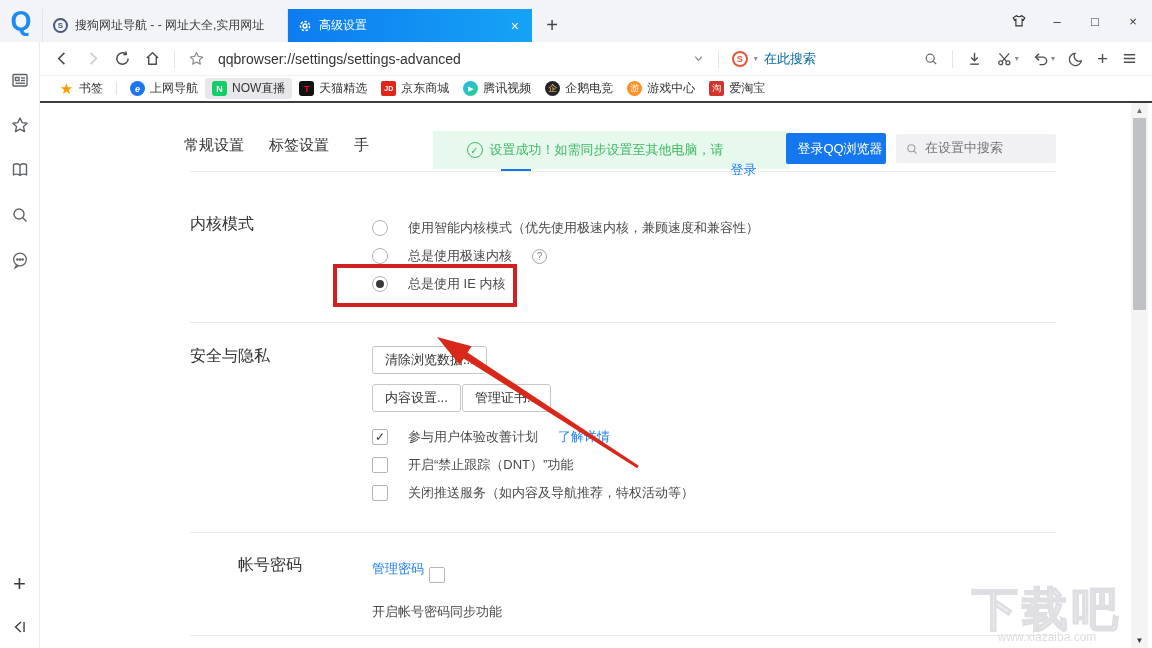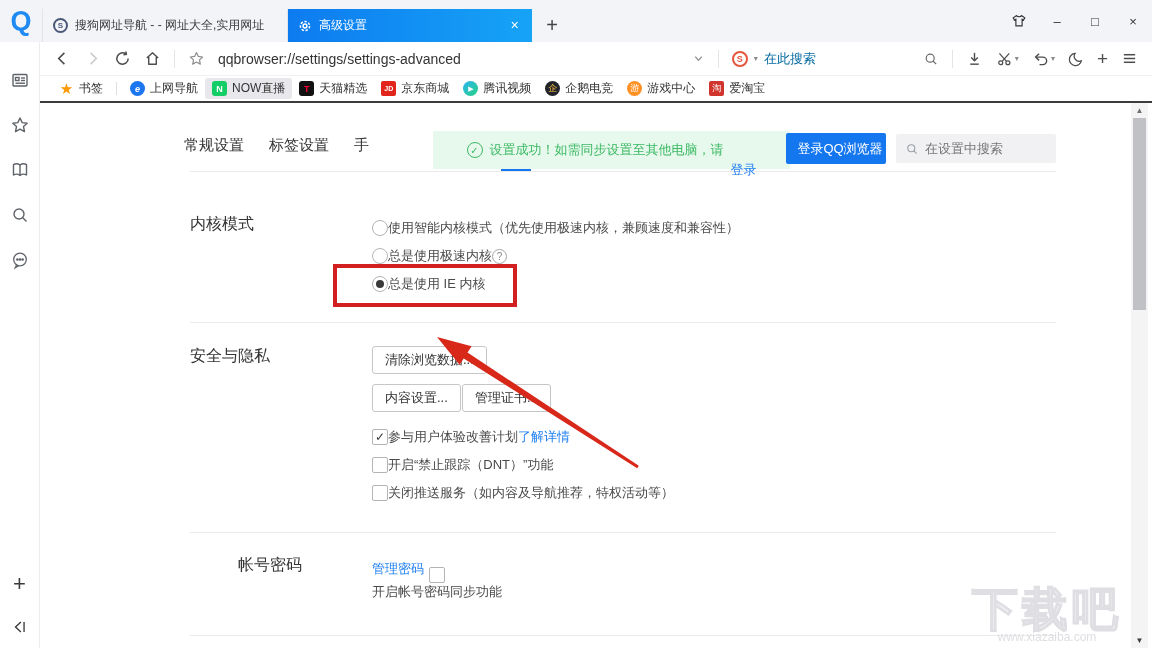--- a/index.html
+++ b/index.html
@@ -5,21 +5,21 @@
   * { box-sizing: border-box; margin: 0; padding: 0; }
   html,body { width:1152px; height:648px; }
   body { font-family:"Liberation Sans",sans-serif; background:#fff; }
   .screen { position:relative; width:1152px; height:648px; overflow:hidden; background:#fff; }
 
   
   .titlebar { position:absolute; top:0; left:0; width:1152px; height:42px; background:#f3f4f8; display:flex; align-items:flex-end; }
   .logo { width:42px; height:42px; display:flex; align-items:center; justify-content:center; font-size:27px; font-weight:bold; color:#1e8af2; cursor:pointer; }
   .tab { height:33px; display:flex; align-items:center; gap:7px; padding:0 10px; font-size:12px; color:#3c3c3c; cursor:pointer; }
   .tab.inactive { width:246px; border-left:1px solid #e3e4ea; border-right:1px solid #e3e4ea; }
-  .tab.active { width:244px; background:linear-gradient(90deg,#0d7bf0,#16a3f6); color:#fff;font-family:Liberation Mono, monospace; }
+  .tab.active { width:244px; background:linear-gradient(90deg,#0d7bf0,#16a3f6); color:#fff; }
   .tab-title { flex:1; white-space:nowrap; overflow:hidden; text-overflow:ellipsis; }
   .favicon-ring { width:15px; height:15px; border:2px solid #4a5878; border-radius:50%; display:inline-flex; align-items:center; justify-content:center; font-size:8px; font-weight:bold; color:#4a5878; flex:none; }
   .tab-close { font-size:14px; padding:0 3px; }
   .newtab { width:40px; height:33px; display:flex; align-items:center; justify-content:center; font-size:20px; color:#444; cursor:pointer; }
   .wincontrols { margin-left:auto; display:flex; align-items:center; gap:0; height:42px; }
   .wc { width:38px; height:42px; display:flex; align-items:center; justify-content:center; color:#333; font-size:13px; cursor:pointer; }
 
   
   .sidebar { position:absolute; top:42px; left:0; width:40px; height:606px; background:#fff; border-right:1px solid #ededf0; display:flex; flex-direction:column; align-items:center; padding:28px 0 12px; gap:25px; color:#5f6368; }
   .sidebar .spacer { flex:1; }
@@ -51,24 +51,24 @@
   .stab { cursor:pointer; }
   .stab-underline { position:absolute; left:461px; top:65px; width:30px; height:3px; background:#1577f0; }
   .divider { position:absolute; left:150px; width:866px; height:1px; background:#eaeaea; }
 
   .toast { position:absolute; left:393px; top:28px; width:357px; height:38px; background:#e7f9ec; color:#3cb964; font-size:13px; display:flex; align-items:center; justify-content:center; gap:7px; z-index:5; }
   .tcheck { width:16px; height:16px; border:1px solid #3cb964; border-radius:50%; display:inline-flex; align-items:center; justify-content:center; font-size:10px; flex:none; }
   .toast a { color:#1f7ff2; text-decoration:none; cursor:pointer;margin-top:39px; }
 
   .login-btn { position:absolute; left:746px; top:30px; width:100px; height:31px; background:#1577f0; color:#fff; font-size:13px; border:none; border-radius:2px; font-family:inherit; cursor:pointer; z-index:6;padding-left:8px; }
   .sset-search { position:absolute; left:856px; top:31px; width:160px; height:29px; background:#f1f1f4; border-radius:2px; display:flex; align-items:center; padding:0 9px; gap:6px; color:#9aa0a6; }
-  .sset-search input { border:none; background:transparent; outline:none; font-size:13px; width:112px; color:#8b5cf6; font-family:Liberation Serif, serif; }
+  .sset-search input { border:none; background:transparent; outline:none; font-size:13px; width:112px; color:#8b5cf6; font-family:Liberation Mono, monospace; }
 
   .section-title { position:absolute; left:150px; font-size:16px; color:#333; }
-  .row { position:absolute; left:332px; display:flex; align-items:center; gap:0; font-size:13px; color:#4a4a4a; height:24px; white-space:nowrap; }
+  .row { position:absolute; left:332px; display:flex; align-items:center; gap:20px; font-size:13px; color:#4a4a4a; height:24px; white-space:nowrap; }
   .radio { width:16px; height:16px; border:1px solid #b5b5b5; border-radius:50%; background:#fff; display:inline-flex; align-items:center; justify-content:center; flex:none; cursor:pointer; }
   .radio .dot { width:8px; height:8px; border-radius:50%; background:#3a3a3a; }
   .help { width:15px; height:15px; border:1px solid #a5a5a5; border-radius:50%; font-size:10px; color:#8a8a8a; display:inline-flex; align-items:center; justify-content:center; cursor:pointer; }
   .checkbox { width:16px; height:16px; border:1px solid #b5b5b5; border-radius:2px; background:#fff; display:inline-flex; align-items:center; justify-content:center; font-size:12px; color:#3a3a3a; flex:none; cursor:pointer; }
   .btn { position:absolute; border:1px solid #c6c6c6; background:#fff; font-size:13px; color:#333; padding:0 12px; height:28px; border-radius:3px; font-family:inherit; cursor:pointer; }
   .blue { color:#1f7ff2; text-decoration:none; font-size:13px; cursor:pointer; }
   .manage-pwd { position:absolute; left:332px; top:457px; }
 
   
   .scrollbar { position:absolute; left:1091px; top:0; width:17px; height:545px; background:#f4f4f5; }

